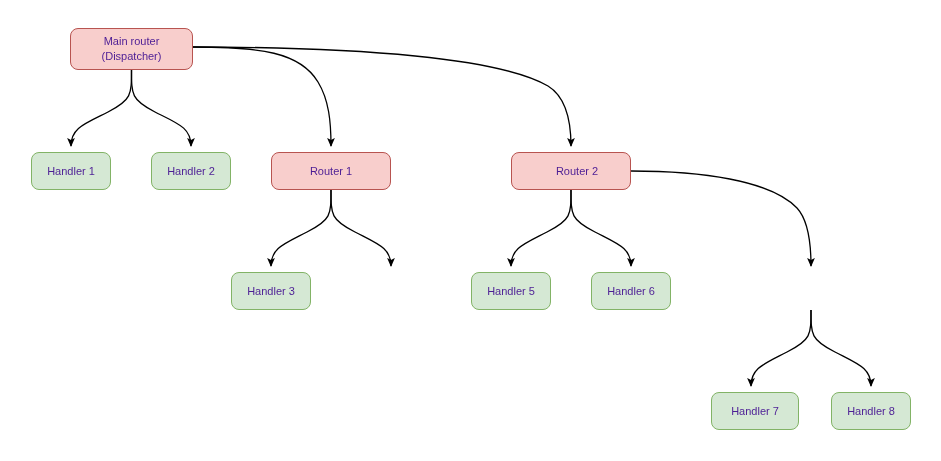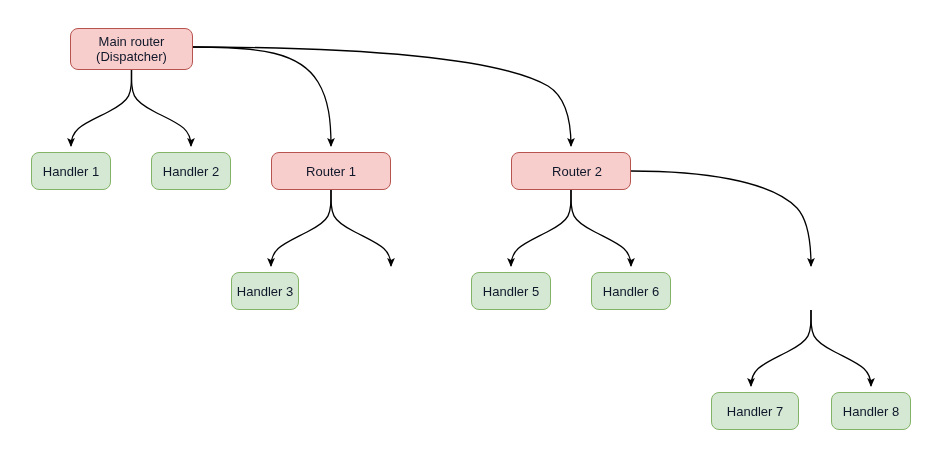--- a/index.html
+++ b/index.html
@@ -24,23 +24,23 @@
     width: 941px;
     height: 461px;
   }
   .node {
     position: absolute;
     box-sizing: border-box;
     display: flex;
     align-items: center;
     justify-content: center;
     text-align: center;
-    font-size: 13px;
+    font-size: 11px;
     line-height: 15px;
-    color: #0f172a;
+    color: #4c1d95;
     border-width: 1px;
     border-style: solid;
     z-index: 2;
   }
   .node-router {
     background: #f8cecc;
     border-color: #b85450;
     border-radius: 8px;
   }
   .node-handler {
@@ -102,21 +102,21 @@
   </div>
 
   <div class="node node-router" style="left:271px; top:152px; width:120px; height:38px;">
     <span class="node-label">Router 1</span>
   </div>
 
   <div class="node node-router" style="left:511px; top:152px; width:120px; height:38px;padding-left:12px;">
     <span class="node-label">Router 2</span>
   </div>
 
-  <div class="node node-handler" style="left:231px; top:272px; width:68px; height:38px;">
+  <div class="node node-handler" style="left:231px; top:272px; width:80px; height:38px;">
     <span class="node-label">Handler 3</span>
   </div>
 
 
   <div class="node node-handler" style="left:471px; top:272px; width:80px; height:38px;">
     <span class="node-label">Handler 5</span>
   </div>
 
   <div class="node node-handler" style="left:591px; top:272px; width:80px; height:38px;">
     <span class="node-label">Handler 6</span>

